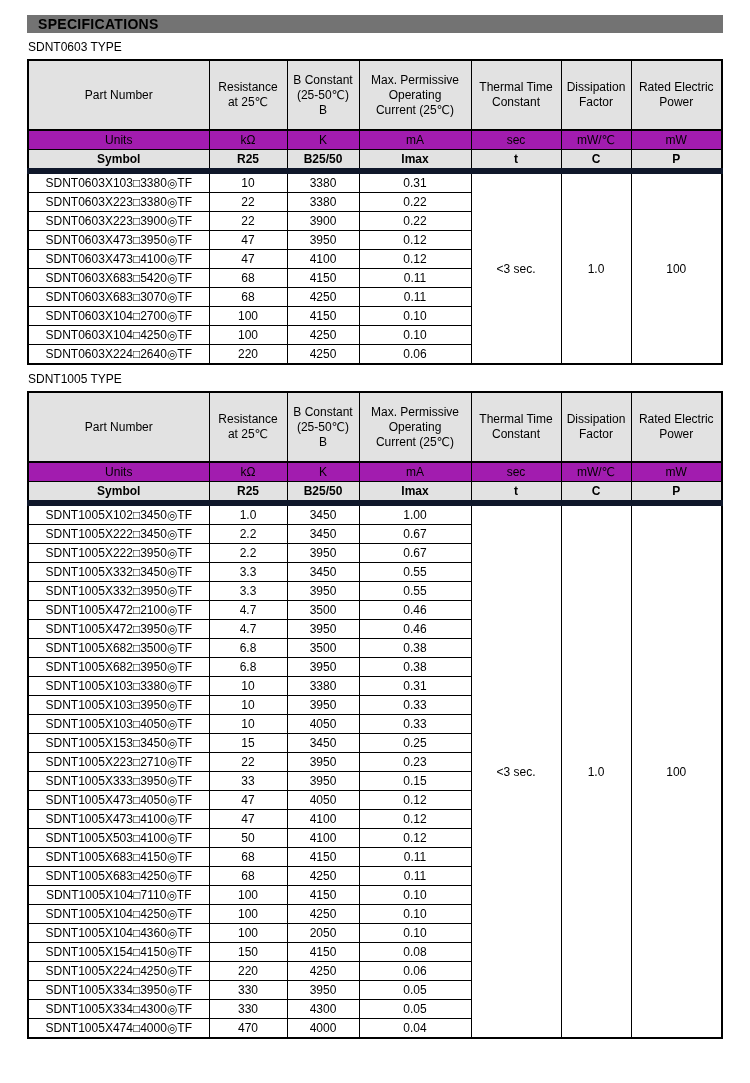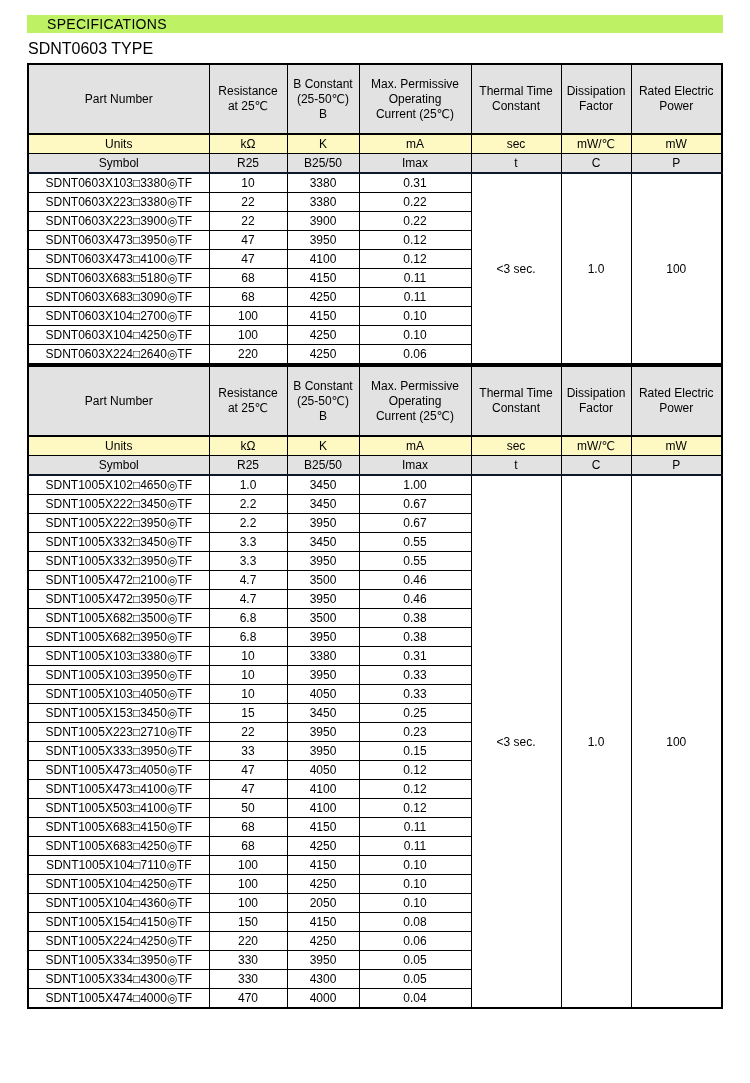--- a/index.html
+++ b/index.html
@@ -11,30 +11,30 @@
   }
   body {
     width: 750px;
     min-height: 1083px;
   }
   .content {
     margin: 15px 27px 0 27px;
     width: 696px;
   }
   .title-bar {
-    background: #bef264;
+    background: #737373;
     height: 18px;
     line-height: 18px;
-    font-weight: normal;
+    font-weight: bold;
     font-size: 14px;
-    padding-left: 20px;
+    padding-left: 11px;
     letter-spacing: 0.3px;
   }
   .type-label {
-    font-size: 16px;
+    font-size: 12px;
     margin: 7px 0 5px 1px;
   }
   table.spec-table {
     border-collapse: collapse;
     table-layout: fixed;
     width: 694px;
     border: 2px solid #000;
   }
   table.spec-table th,
   table.spec-table td {
@@ -48,27 +48,28 @@
   }
   tr.header-row th {
     height: 68px;
     background: #e2e2e2;
     white-space: pre-line;
     line-height: 15px;
     border-bottom: 2px solid #000;
   }
   tr.units-row th {
     height: 18px;
-    background: #fef9c3;
+    background: #a21caf;
     margin-top: 36px;
   }
   tr.symbol-row th {
     height: 18px;
     background: #e2e2e2;
-    border-bottom: 2px solid #0f172a;
+    border-bottom: 6px solid #0f172a;
+    font-weight: bold;
   }
   tr.data-row td {
     height: 18px;
     background: #ffffff;
   }
   td.merged-cell {
     background: #ffffff;
   }
 </style>
 </head>
@@ -155,27 +156,27 @@
             <td>3950</td>
             <td>0.12</td>
           </tr>
           <tr class="data-row">
             <td>SDNT0603X473□4100◎TF</td>
             <td>47</td>
             <td>4100</td>
             <td>0.12</td>
           </tr>
           <tr class="data-row">
-            <td>SDNT0603X683□5180◎TF</td>
+            <td>SDNT0603X683□5420◎TF</td>
             <td>68</td>
             <td>4150</td>
             <td>0.11</td>
           </tr>
           <tr class="data-row">
-            <td>SDNT0603X683□3090◎TF</td>
+            <td>SDNT0603X683□3070◎TF</td>
             <td>68</td>
             <td>4250</td>
             <td>0.11</td>
           </tr>
           <tr class="data-row">
             <td>SDNT0603X104□2700◎TF</td>
             <td>100</td>
             <td>4150</td>
             <td>0.10</td>
           </tr>
@@ -189,20 +190,21 @@
             <td>SDNT0603X224□2640◎TF</td>
             <td>220</td>
             <td>4250</td>
             <td>0.06</td>
           </tr>
         </tbody>
     </table>
   </section>
 
   <section>
+    <div class="type-label">SDNT1005 TYPE</div>
     <table class="spec-table">
       <colgroup>
         <col style="width:181px">
           <col style="width:78px">
           <col style="width:72px">
         <col style="width:112px">
           <col style="width:90px">
           <col style="width:70px">
         <col style="width:91px">
       </colgroup>
@@ -238,21 +240,21 @@
             <th>R25</th>
             <th>B25/50</th>
             <th>Imax</th>
             <th>t</th>
             <th>C</th>
             <th>P</th>
           </tr>
         </thead>
       <tbody>
           <tr class="data-row">
-            <td>SDNT1005X102□4650◎TF</td>
+            <td>SDNT1005X102□3450◎TF</td>
             <td>1.0</td>
             <td>3450</td>
             <td>1.00</td>
             <td class="merged-cell" rowspan="28">&lt;3 sec.</td>
             <td class="merged-cell" rowspan="28">1.0</td>
             <td class="merged-cell" rowspan="28">100</td>
           </tr>
           <tr class="data-row">
             <td>SDNT1005X222□3450◎TF</td>
             <td>2.2</td>

